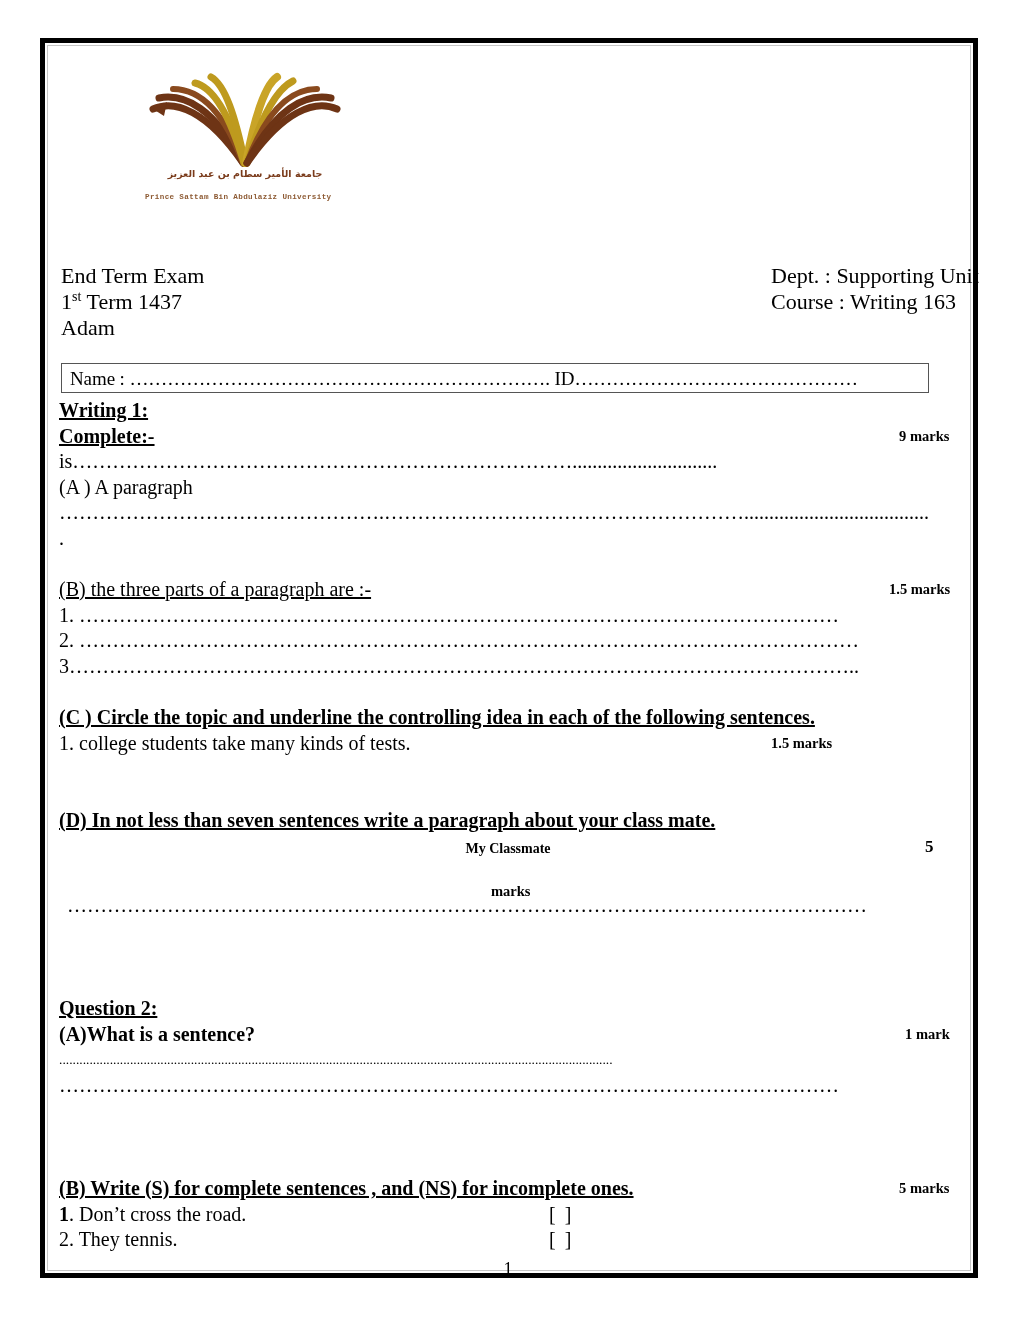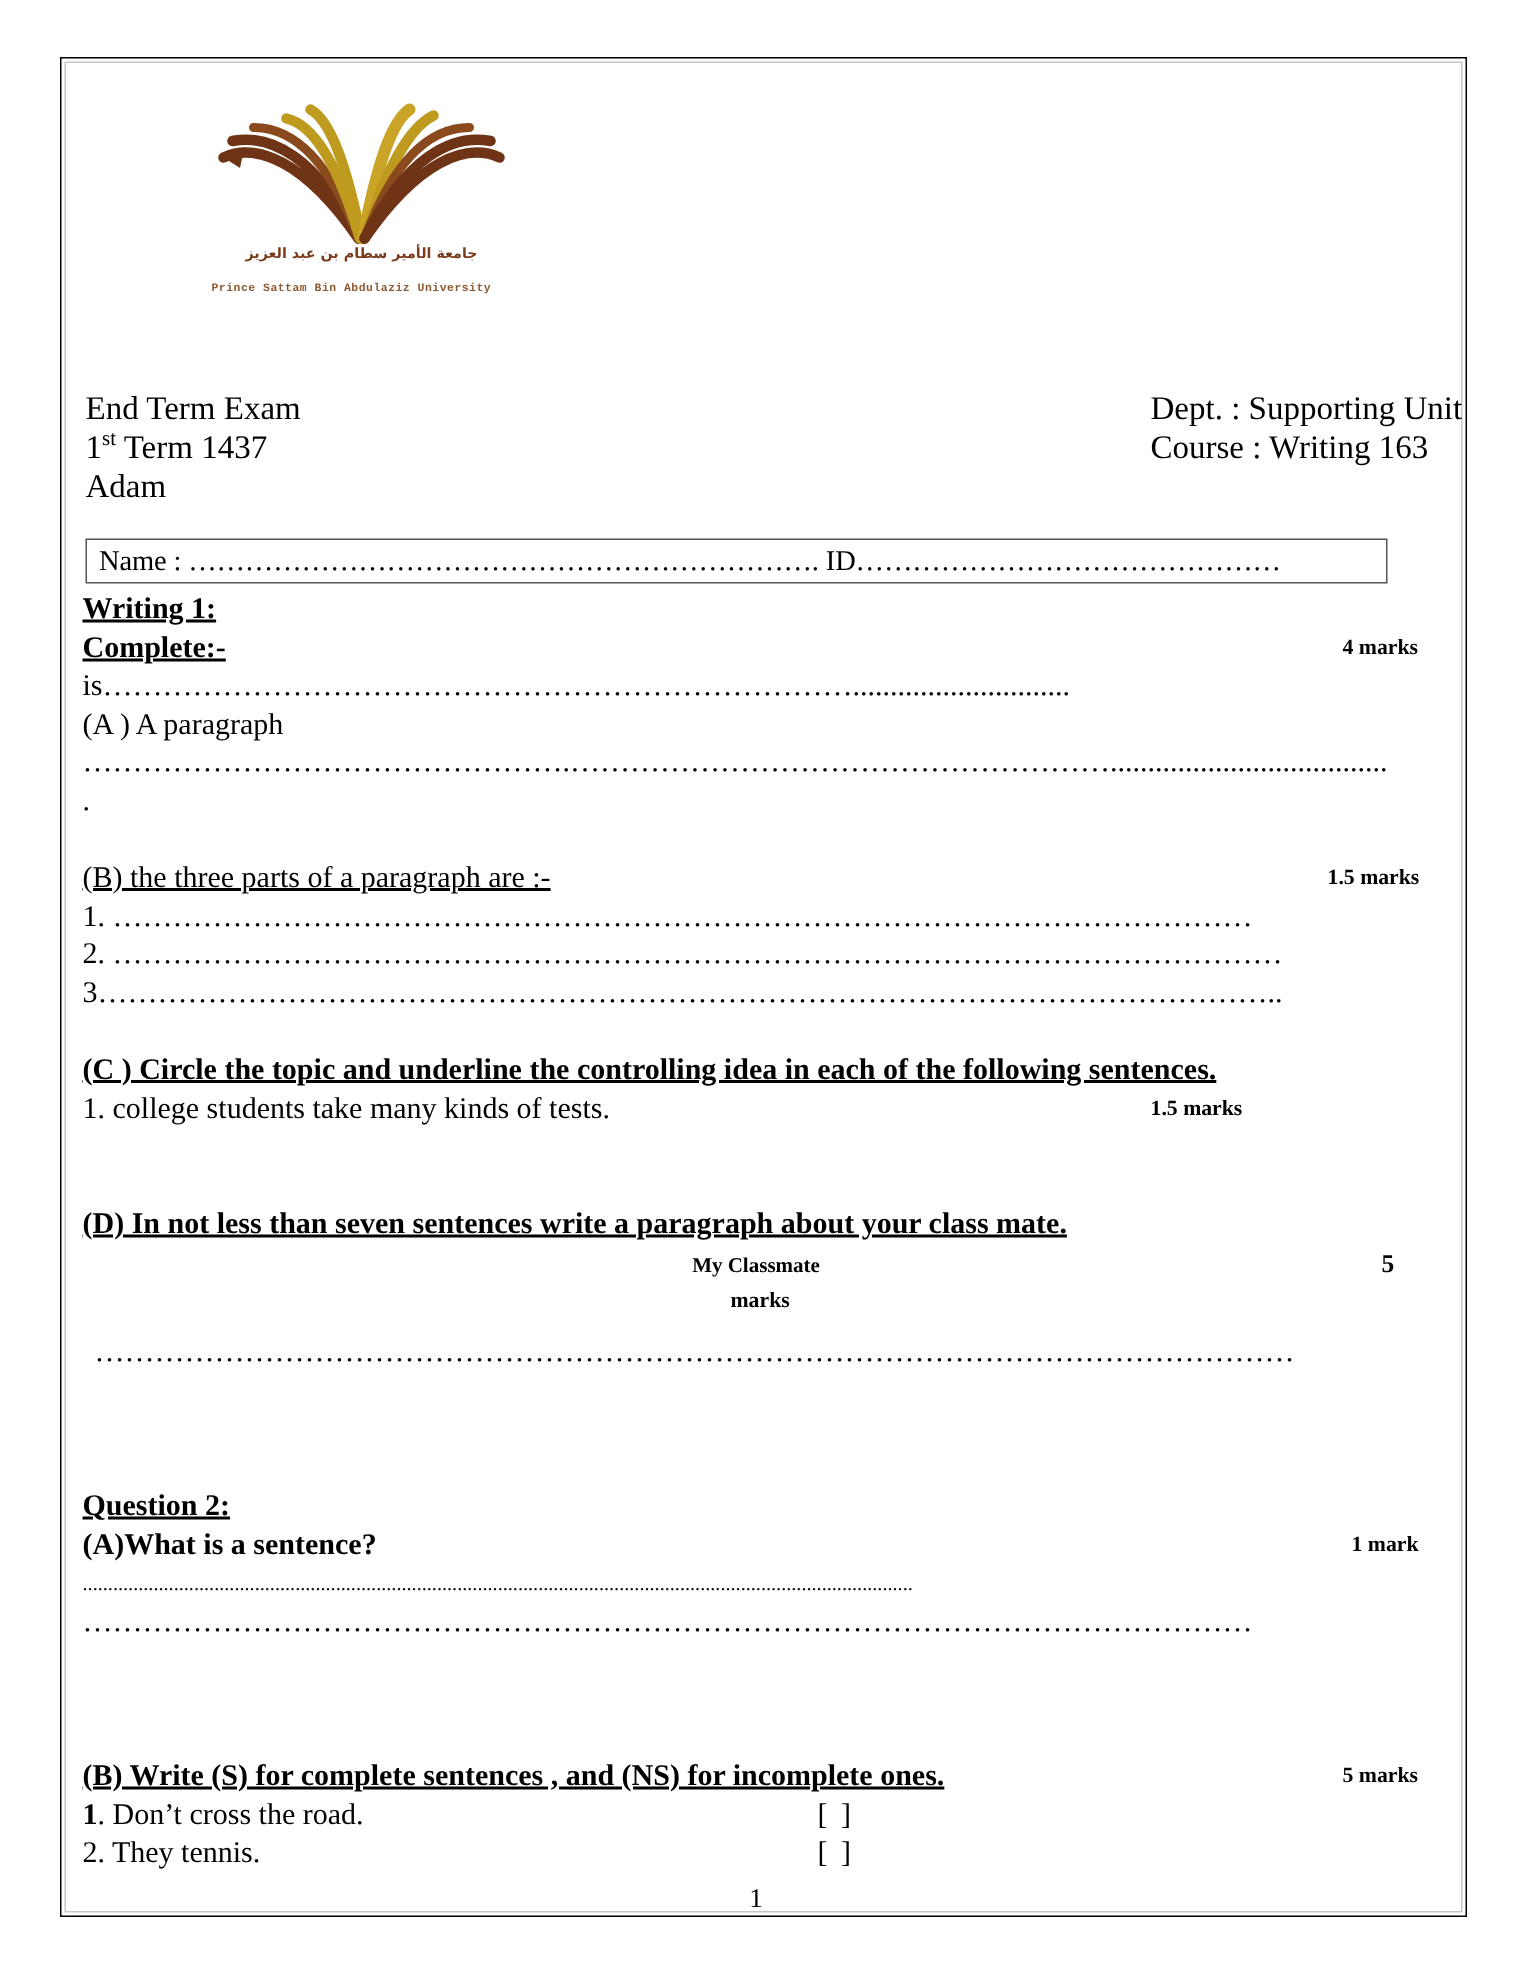--- a/index.html
+++ b/index.html
@@ -14,21 +14,21 @@
     color: #000000;
     overflow: hidden;
   }
 
   .page {
     position: absolute;
     left: 40px;
     top: 38px;
     width: 938px;
     height: 1240px;
-    border: 1px solid #000000;
+    border: 5px solid #000000;
     box-sizing: border-box;
     background: #ffffff;
   }
   .page-inner {
     position: absolute;
     left: 2px;
     top: 2px;
     right: 2px;
     bottom: 2px;
     border: 1px solid #c6c6c6;
@@ -188,21 +188,21 @@
     <span class="namebox-text">Name : …………………………………………………………. ID………………………………………</span>
   </div>
 
   <div class="body">
 
     <div class="ln">
       <span class="b u">Writing 1:</span>
     </div>
     <div class="ln">
       <span class="b u">Complete:-</span>
-      <span class="marks" style="left:840px;">4 marks</span>
+      <span class="marks" style="left:840px;">9 marks</span>
     </div>
     <div class="ln">
       <span class="dots">is………………………………………………………………….............................</span>
     </div>
     <div class="ln">
       <span>(A ) A paragraph</span>
     </div>
     <div class="ln">
       <span class="dots">………………………………………….……………………………………………….....................................</span>
     </div>
@@ -239,21 +239,21 @@
     <div class="spacer-lg"></div>
 
     <div class="ln">
       <span class="b u">(D) In not less than seven sentences write a paragraph about your class mate.</span>
     </div>
     <div class="ln center">
       <span class="b" style="font-size:14px;">My Classmate</span>
       <span class="marks" style="left:866px; font-size:17px;">5</span>
     </div>
     <div class="ln">
-      <span class="marks" style="left:432px; line-height:20px;">marks</span>
+      <span class="marks" style="left:432px; line-height:20px;margin-top:20px;">marks</span>
     </div>
     <div class="ln" style="margin-top:6px;">
       <span class="dots" style="padding-left:8px;">…………………………………………………………………………………………………………</span>
     </div>
 
     <div class="spacer-lg"></div>
     <div class="spacer-md"></div>
 
     <div class="ln">
       <span class="b u">Question 2:</span>

